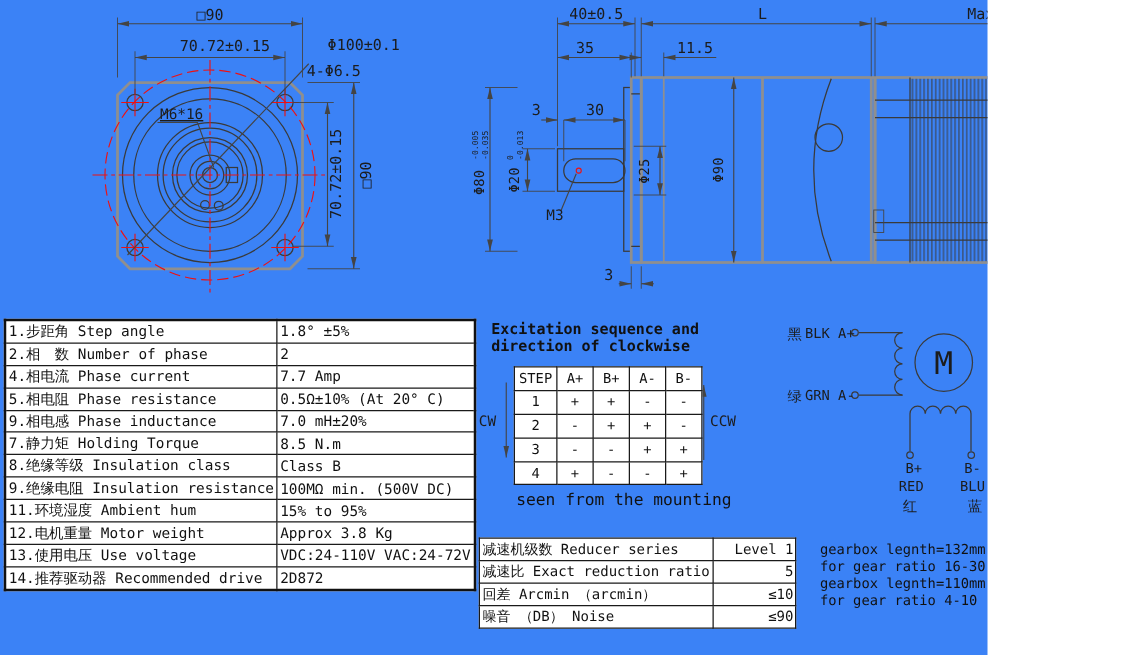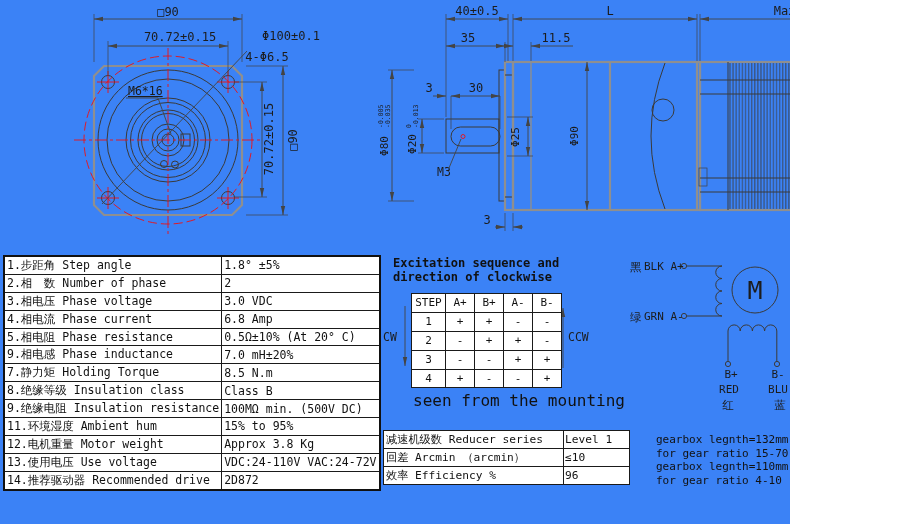--- a/index.html
+++ b/index.html
@@ -19,24 +19,24 @@
   #spec{left:3px;top:255px;border:2px solid #111;}
   #spec td{height:16.9px;font-size:11.5px;padding:0 2px;}
   #spec td.l{width:199px;}
   #spec td.v{width:151px;}
   #xtab{left:411px;top:293px;border:1.5px solid #111;}
   #xtab th,#xtab td{width:26px;height:15.9px;text-align:center;font-size:11px;}
   #xtab .step{width:31px;}
   #rtab{left:383px;top:430px;border:1.5px solid #111;}
   #rtab td{height:15.1px;font-size:11.2px;}
   #rtab td.l{width:175px;padding:0 2px;}
-  #rtab td.v{width:63px;text-align:left;}
+  #rtab td.v{width:63px;text-align:right;}
   .freetext{position:absolute;color:#111;}
   #xtitle{left:393px;top:257px;font-size:12px;line-height:13.5px;font-weight:bold;}
-  #xnote{left:413px;top:394px;font-size:16px;line-height:14.5px;}
+  #xnote{left:413px;top:394px;font-size:13px;line-height:14.5px;}
   #gnotes{left:656px;top:433px;font-size:11px;line-height:13.5px;}
 </style>
 </head>
 <body>
 
 <div id="canvas">
 
 <svg id="drawing" width="914" height="524" viewBox="0 0 914 524">
   <defs>
     <marker id="ar" viewBox="0 0 10 6" refX="9.5" refY="3" markerWidth="11" markerHeight="6.6" orient="auto-start-reverse">
@@ -226,26 +226,22 @@
   <tbody>
         <tr>
           <td class="l">1.步距角 Step angle</td>
           <td class="v">1.8° ±5%</td>
         </tr>
   <tr>
           <td class="l">2.相　数 Number of phase</td>
           <td class="v">2</td>
         </tr>
   <tr>
-          <td class="l">3.相电压 Phase voltage</td>
-          <td class="v">3.0 VDC</td>
-        </tr>
-  <tr>
           <td class="l">4.相电流 Phase current</td>
-          <td class="v">6.8 Amp</td>
+          <td class="v">7.7 Amp</td>
         </tr>
   <tr>
           <td class="l">5.相电阻 Phase resistance</td>
           <td class="v">0.5Ω±10% (At 20° C)</td>
         </tr>
   <tr>
           <td class="l">9.相电感 Phase inductance</td>
           <td class="v">7.0 mH±20%</td>
         </tr>
   <tr>
@@ -328,28 +324,32 @@
   <div>seen from the mounting</div>
 </div>
 
 <table id="rtab">
   <tbody>
         <tr>
           <td class="l">减速机级数 Reducer series</td>
           <td class="v">Level 1</td>
         </tr>
   <tr>
+          <td class="l">减速比 Exact reduction ratio</td>
+          <td class="v">5</td>
+        </tr>
+  <tr>
           <td class="l">回差 Arcmin （arcmin）</td>
           <td class="v">≤10</td>
         </tr>
   <tr>
-          <td class="l">效率 Efficiency %</td>
-          <td class="v">96</td>
+          <td class="l">噪音 （DB） Noise</td>
+          <td class="v">≤90</td>
         </tr>
 </tbody>
     </table>
 
 <div id="gnotes" class="freetext">
-  <div>gearbox legnth=132mm for gear ratio 15-70</div>
+  <div>gearbox legnth=132mm for gear ratio 16-30</div>
   <div>gearbox legnth=110mm for gear ratio 4-10</div>
 </div>
 
 </div>
 
 </body></html>

